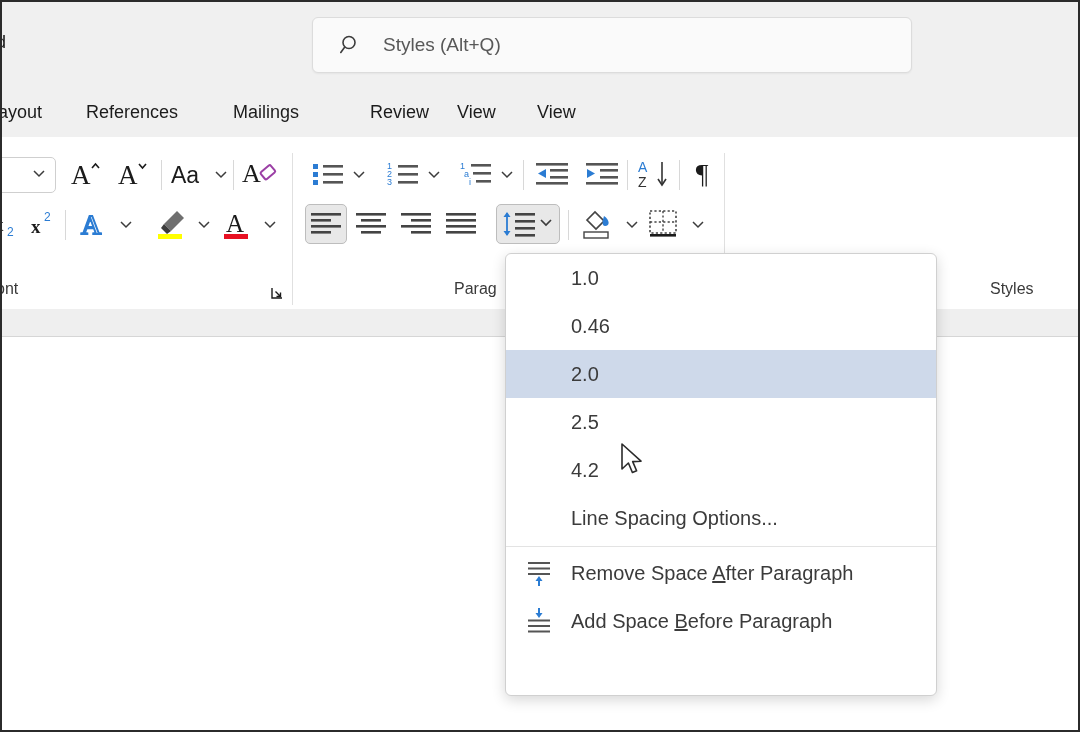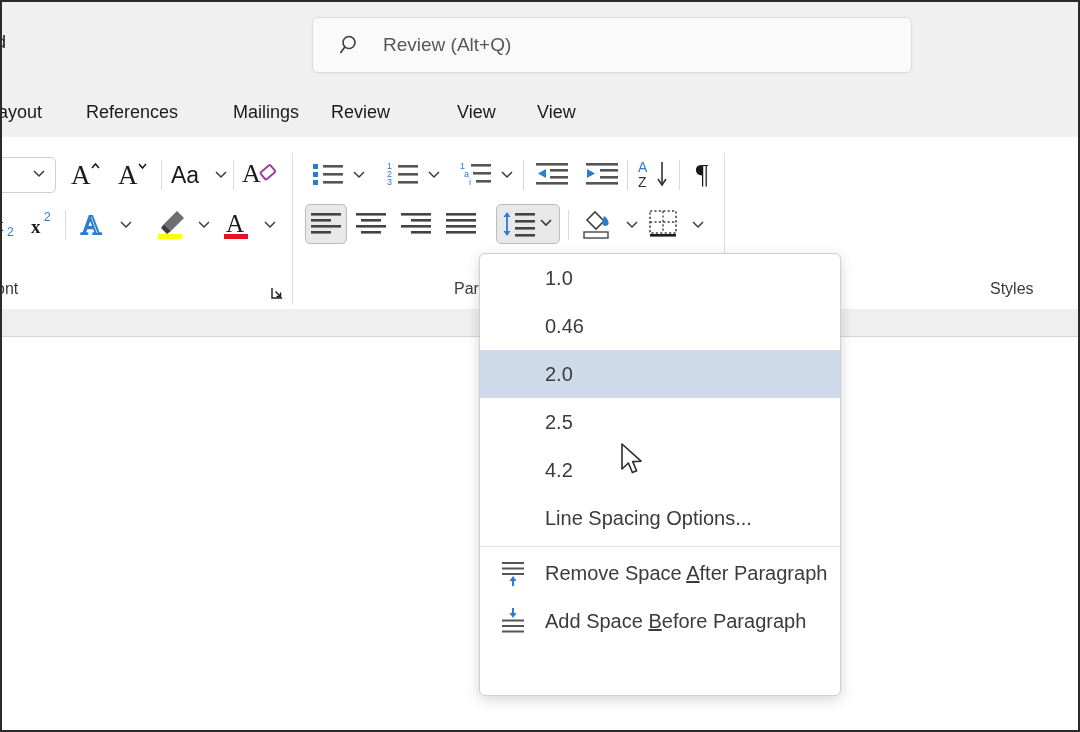--- a/index.html
+++ b/index.html
@@ -175,22 +175,22 @@
   }
   .style-tile.selected .inner {
     border: 1px solid #d3d3d3;
     width: 100%; height: 100%;
     display: flex; align-items: center; justify-content: center;
   }
 
   
   .menu {
     position: absolute;
-    left: 477px; top: 251px;
-    width: 362px; height: 443px;
+    left: 503px; top: 251px;
+    width: 432px; height: 443px;
     background: #ffffff;
     border: 1px solid #d0d0d0;
     border-radius: 6px;
     box-shadow: 0 4px 14px rgba(0,0,0,.16);
     overflow: hidden;
     z-index: 40;
   }
   .menu-item {
     position: relative;
     height: 48px;
@@ -233,29 +233,29 @@
   <div class="titlebar">
     <div class="app-name">d</div>
 
     <div class="searchbox">
       <span class="search-ico">
         <svg viewBox="0 0 24 24" width="24" height="24">
           <circle cx="10" cy="9.5" r="6" fill="none" stroke="#3c3c3c" stroke-width="1.6"></circle>
           <line x1="5.6" y1="14.2" x2="1.8" y2="19.5" stroke="#3c3c3c" stroke-width="1.6" stroke-linecap="round"></line>
         </svg>
       </span>
-      <span class="search-ph">Review (Alt+Q)</span>
+      <span class="search-ph">Styles (Alt+Q)</span>
     </div>
   </div>
 
   <div class="tabstrip">
     <div class="tab" style="left:-6px">ayout</div>
     <div class="tab" style="left:229px">Mailings</div>
     <div class="tab" style="left:82px">References</div>
-    <div class="tab" style="left:327px">Review</div>
+    <div class="tab" style="left:366px">Review</div>
     <div class="tab" style="left:453px">View</div>
     <div class="tab" style="left:533px">View</div>
   </div>
 
   <div class="ribbon">
 
     <div class="rowA">
 
       <div class="fontsize-box">
 

